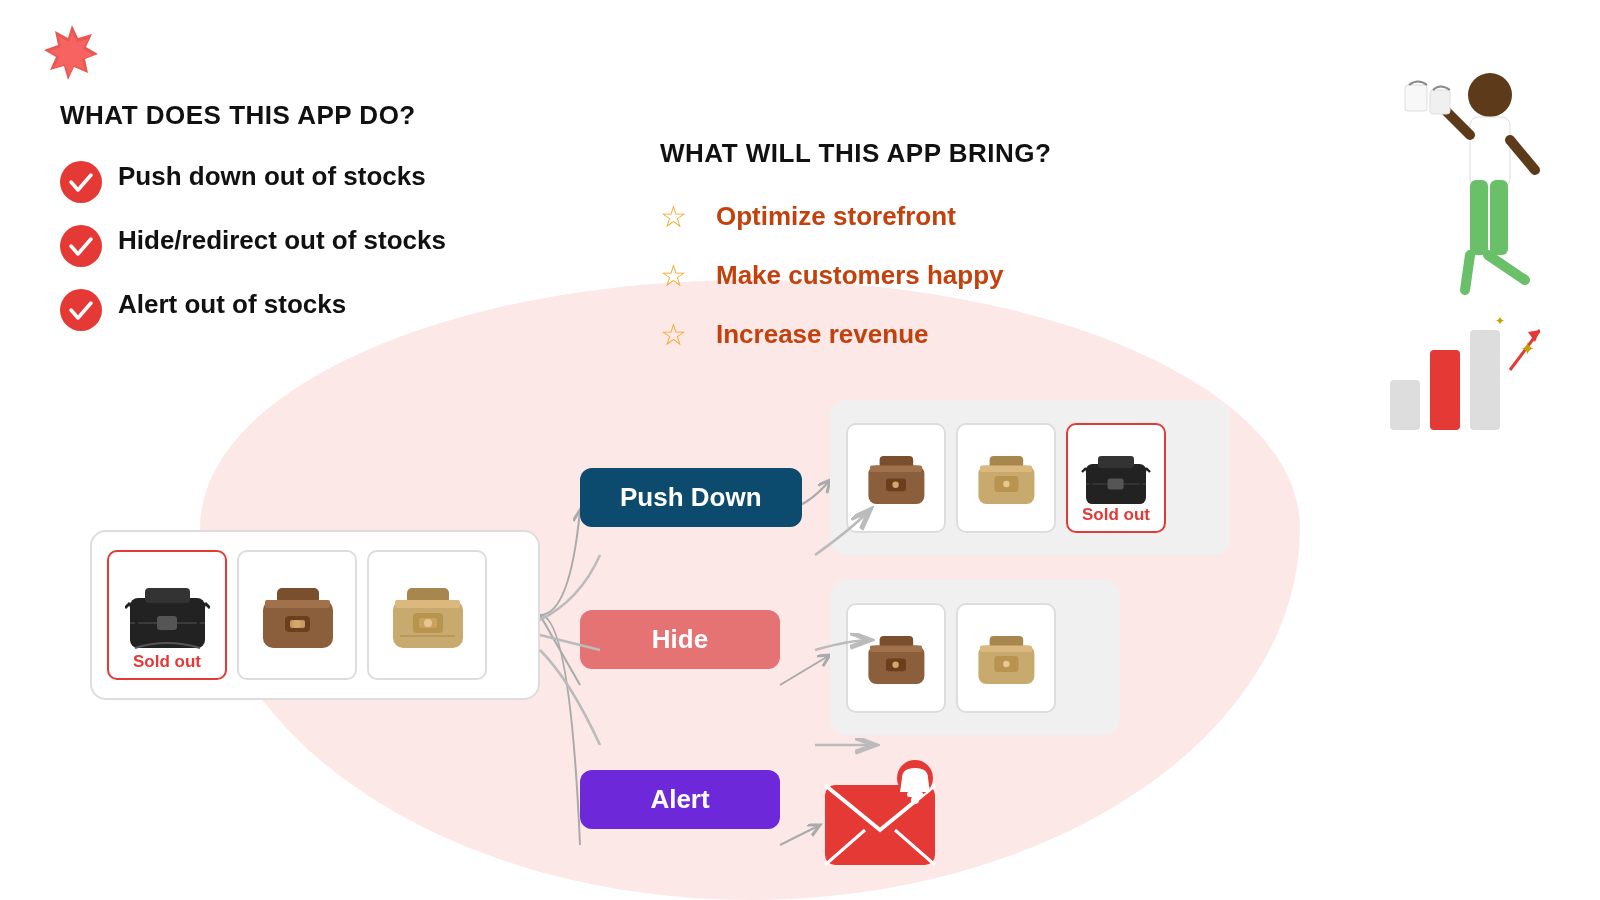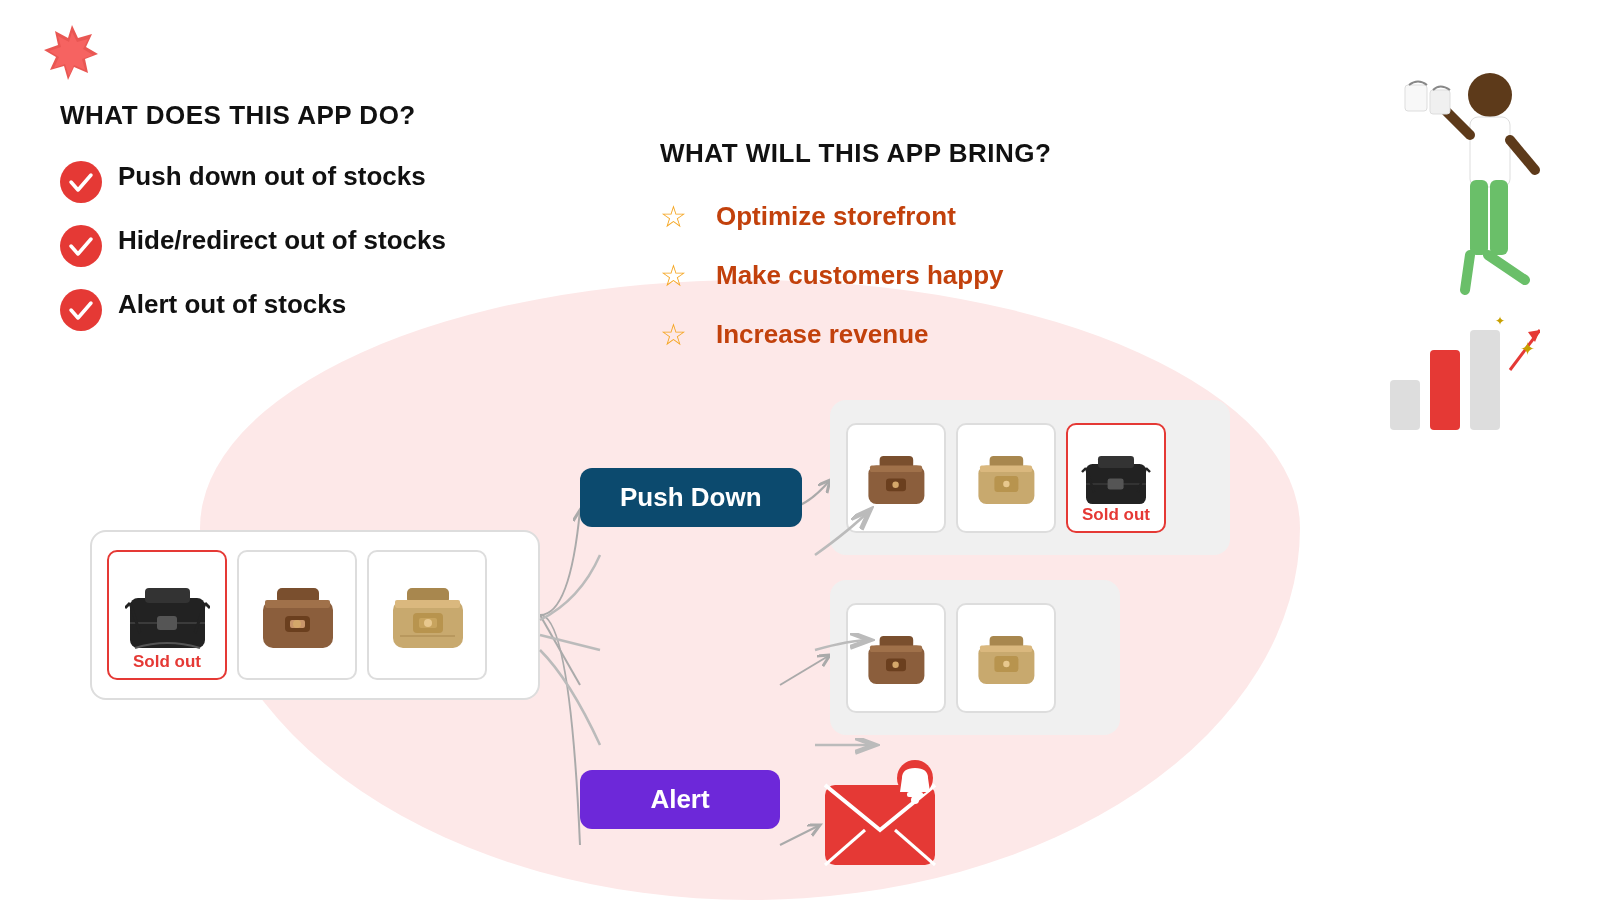--- a/index.html
+++ b/index.html
@@ -407,20 +407,21 @@
           <rect x="28" y="35" width="30" height="20" rx="4" fill="#b8944e"></rect>
           <rect x="34" y="40" width="18" height="10" rx="2" fill="#c8a45e"></rect>
           <circle cx="43" cy="45" r="4" fill="#e8c88e"></circle>
           <line x1="15" y1="58" x2="70" y2="58" stroke="#a8874e" stroke-width="1"></line>
         </svg>
       </div>
     </div>
 
     <button class="action-btn btn-push">Push Down</button>
 
+    <button class="action-btn btn-hide">Hide</button>
 
     <button class="action-btn btn-alert">Alert</button>
 
     <div class="result-box result-push">
 
       <div class="small-product-card">
         <svg class="bag" viewBox="0 0 85 75">
           <rect x="8" y="22" width="70" height="48" rx="10" fill="#8B5E3C"></rect>
           <rect x="22" y="10" width="42" height="16" rx="5" fill="#7a4f2e"></rect>
           <rect x="10" y="22" width="65" height="8" rx="2" fill="#a0714a"></rect>

